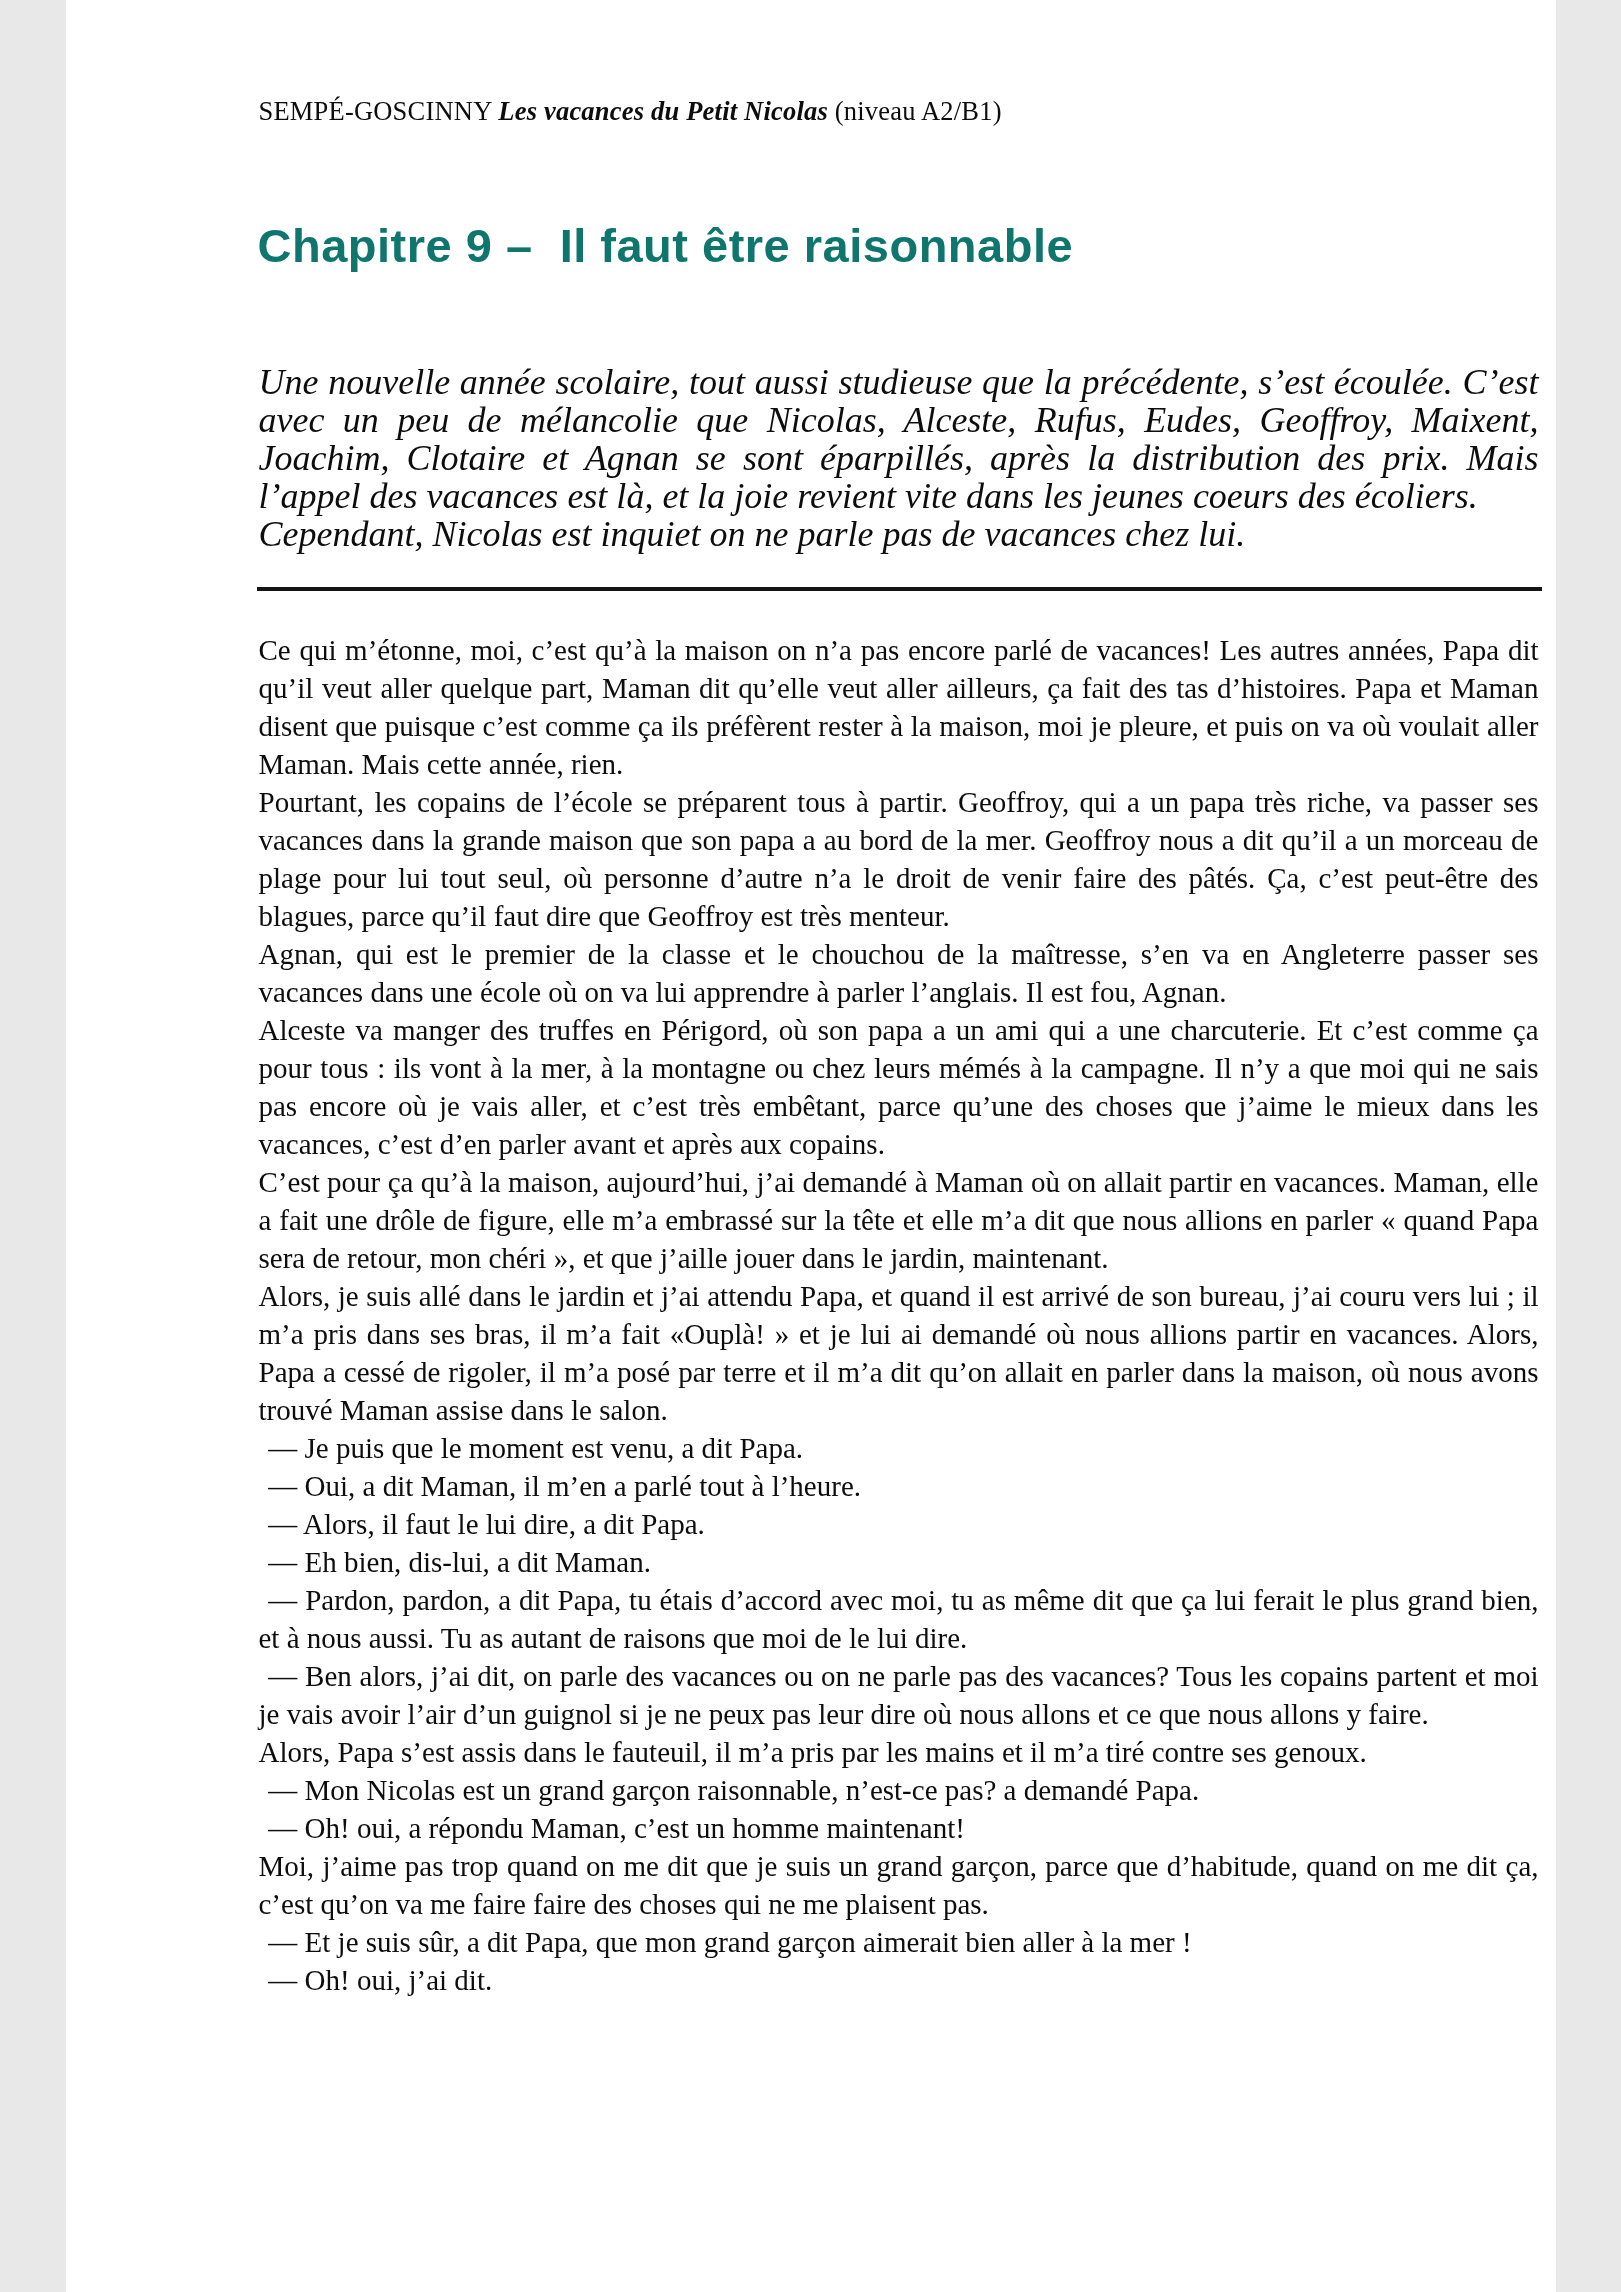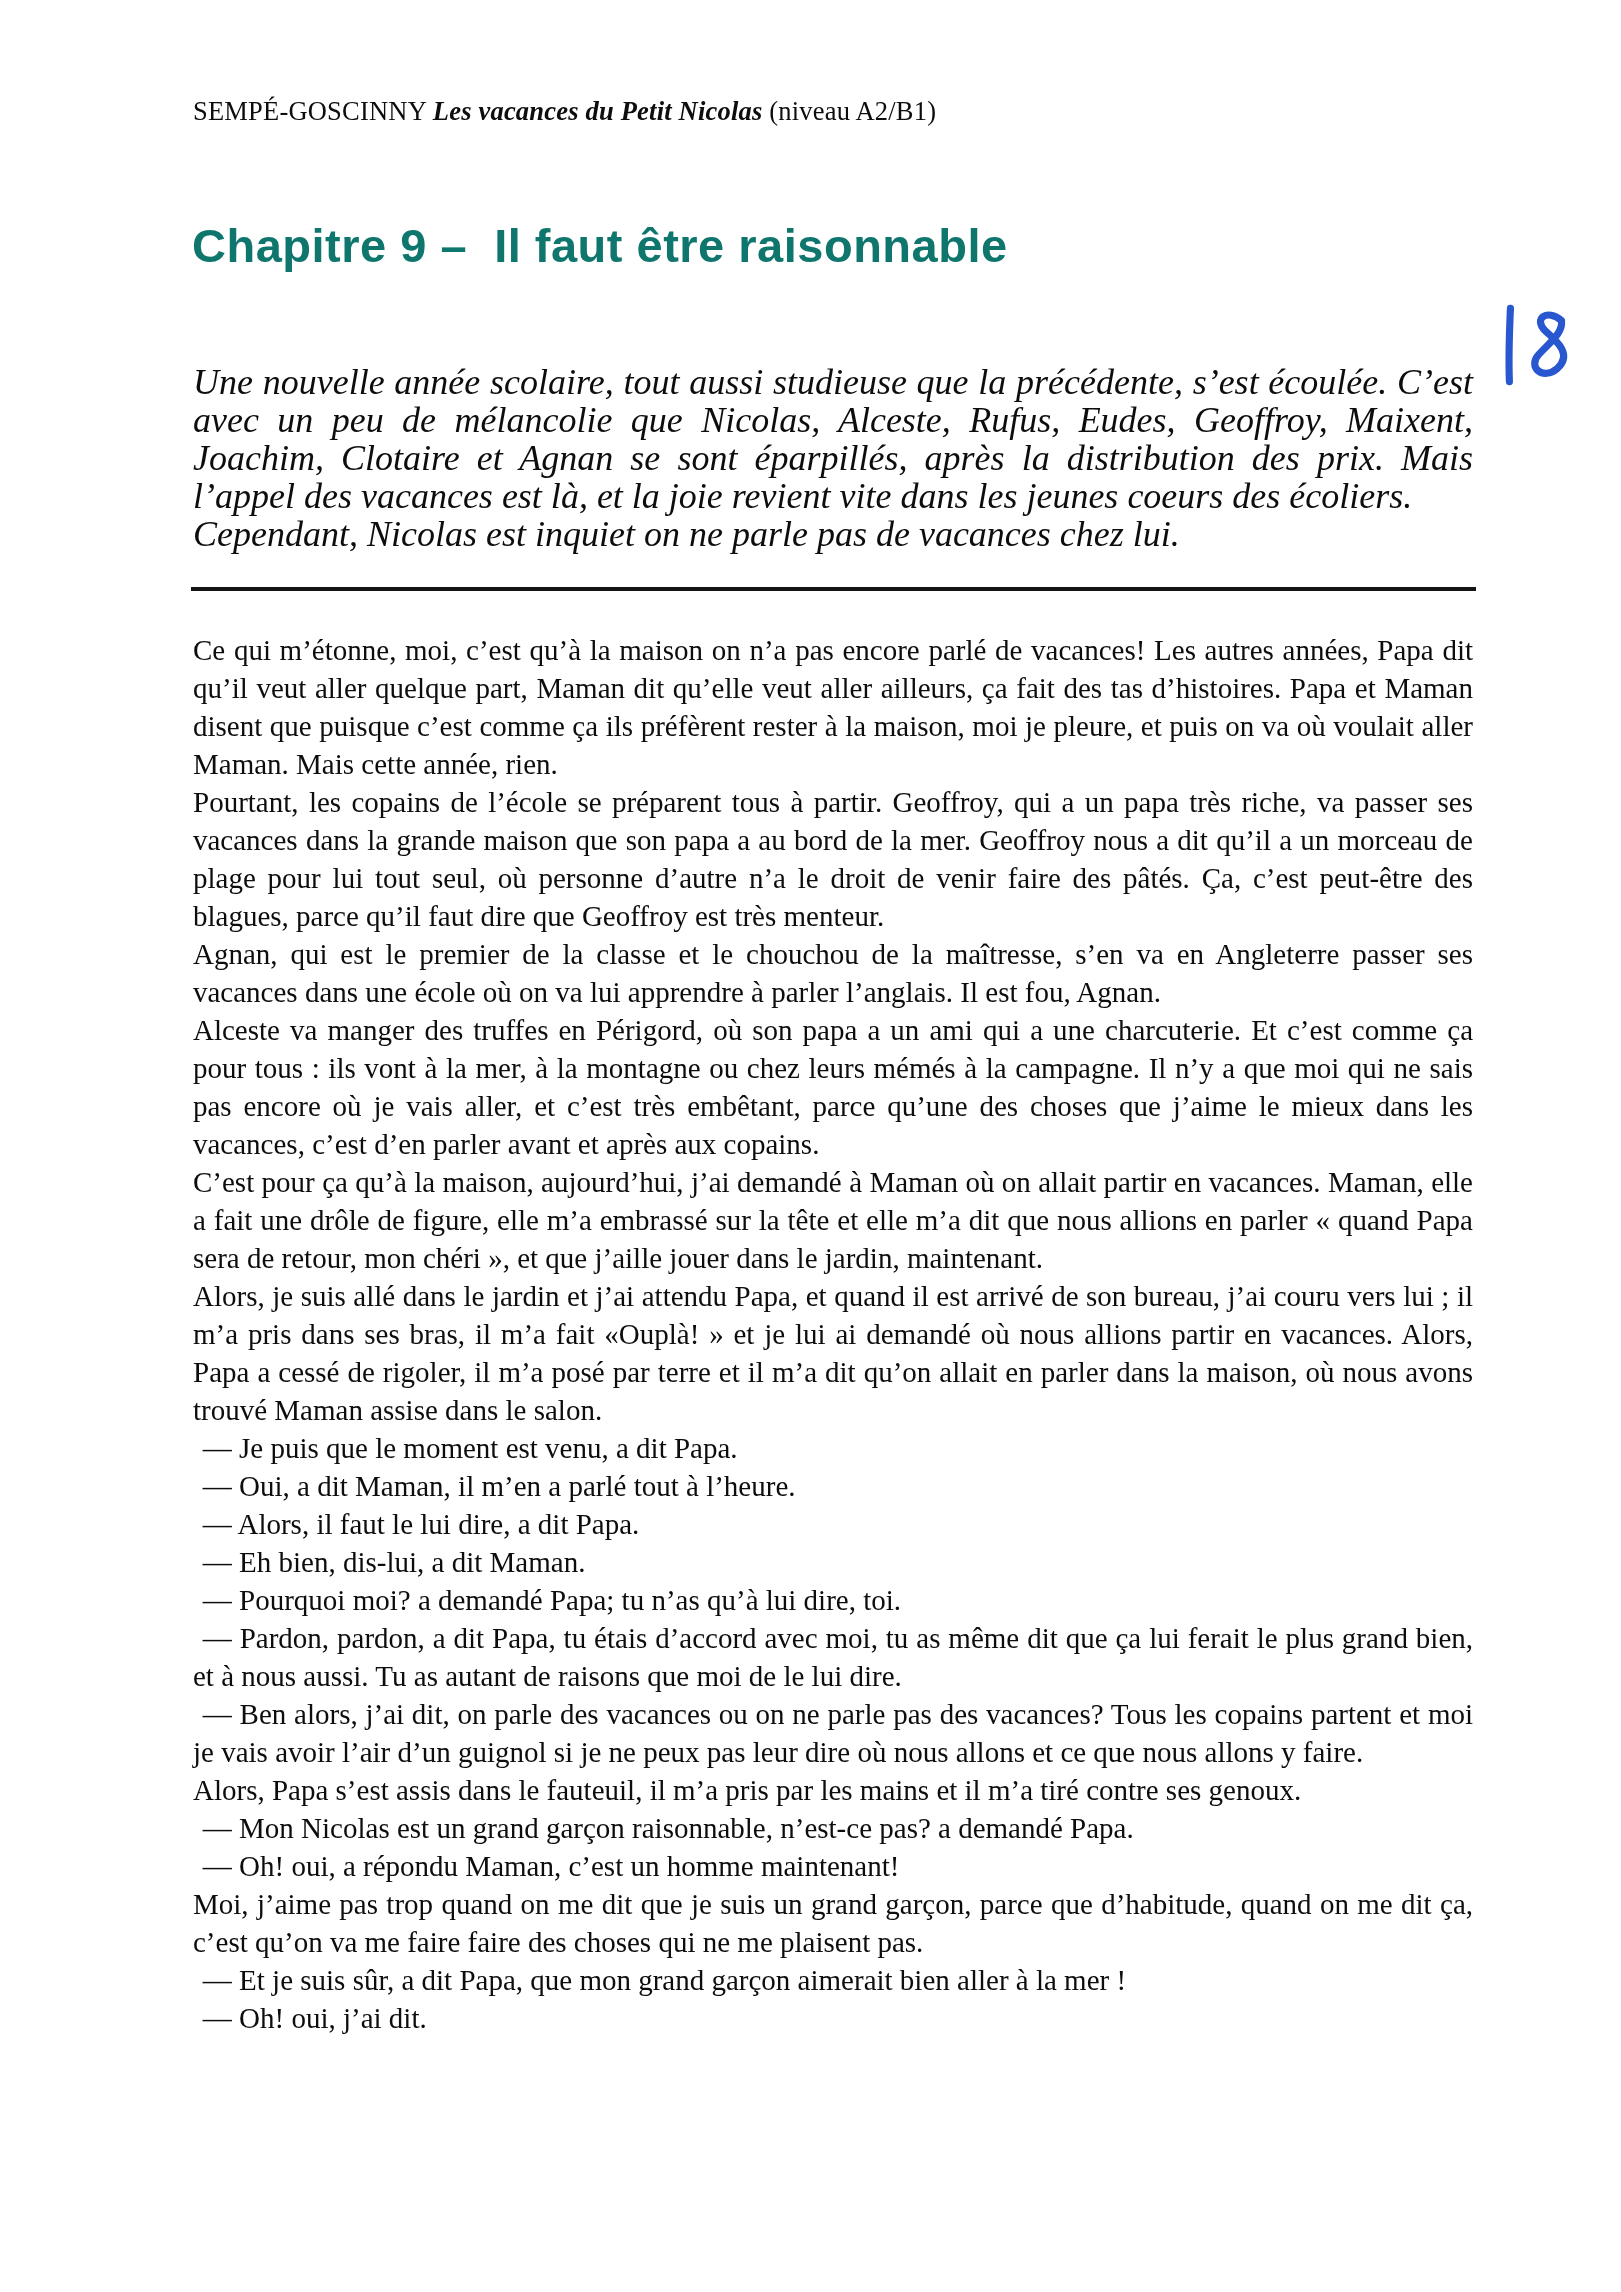--- a/index.html
+++ b/index.html
@@ -1,18 +1,18 @@
 <!DOCTYPE html>
 <html lang="fr"><head>
 <meta charset="utf-8">
 <style>
   html, body { margin: 0; padding: 0; background: #e8e8e8; }
   .page {
     position: relative;
-    width: 1621px;
+    width: 1490px;
     height: 2293px;
     margin: 0 auto;
     background: #ffffff;
     color: #0d0d0d;
     overflow: hidden;
     font-family: "Liberation Serif", serif;
   }
   .running-header {
     position: absolute;
     top: 96px;
@@ -110,21 +110,20 @@
     <p>Ce qui m’étonne, moi, c’est qu’à la maison on n’a pas encore parlé de vacances! Les autres années, Papa dit qu’il veut aller quelque part, Maman dit qu’elle veut aller ailleurs, ça fait des tas d’histoires. Papa et Maman disent que puisque c’est comme ça ils préfèrent rester à la maison, moi je pleure, et puis on va où voulait aller Maman. Mais cette année, rien.</p>
     <p>Pourtant, les copains de l’école se préparent tous à partir. Geoffroy, qui a un papa très riche, va passer ses vacances dans la grande maison que son papa a au bord de la mer. Geoffroy nous a dit qu’il a un morceau de plage pour lui tout seul, où personne d’autre n’a le droit de venir faire des pâtés. Ça, c’est peut-être des blagues, parce qu’il faut dire que Geoffroy est très menteur.</p>
     <p>Agnan, qui est le premier de la classe et le chouchou de la maîtresse, s’en va en Angleterre passer ses vacances dans une école où on va lui apprendre à parler l’anglais. Il est fou, Agnan.</p>
     <p>Alceste va manger des truffes en Périgord, où son papa a un ami qui a une charcuterie. Et c’est comme ça pour tous : ils vont à la mer, à la montagne ou chez leurs mémés à la campagne. Il n’y a que moi qui ne sais pas encore où je vais aller, et c’est très embêtant, parce qu’une des choses que j’aime le mieux dans les vacances, c’est d’en parler avant et après aux copains.</p>
     <p>C’est pour ça qu’à la maison, aujourd’hui, j’ai demandé à Maman où on allait partir en vacances. Maman, elle a fait une drôle de figure, elle m’a embrassé sur la tête et elle m’a dit que nous allions en parler « quand Papa sera de retour, mon chéri », et que j’aille jouer dans le jardin, maintenant.</p>
     <p>Alors, je suis allé dans le jardin et j’ai attendu Papa, et quand il est arrivé de son bureau, j’ai couru vers lui ; il m’a pris dans ses bras, il m’a fait «Ouplà! » et je lui ai demandé où nous allions partir en vacances. Alors, Papa a cessé de rigoler, il m’a posé par terre et il m’a dit qu’on allait en parler dans la maison, où nous avons trouvé Maman assise dans le salon.</p>
     <p class="dialogue">— Je puis que le moment est venu, a dit Papa.</p>
     <p class="dialogue">— Oui, a dit Maman, il m’en a parlé tout à l’heure.</p>
     <p class="dialogue">— Alors, il faut le lui dire, a dit Papa.</p>
     <p class="dialogue">— Eh bien, dis-lui, a dit Maman.</p>
-    <p class="dialogue">— Pourquoi moi? a demandé Papa; tu n’as qu’à lui dire, toi.</p>
     <p class="dialogue">— Pardon, pardon, a dit Papa, tu étais d’accord avec moi, tu as même dit que ça lui ferait le plus grand bien, et à nous aussi. Tu as autant de raisons que moi de le lui dire.</p>
     <p class="dialogue">— Ben alors, j’ai dit, on parle des vacances ou on ne parle pas des vacances? Tous les copains partent et moi je vais avoir l’air d’un guignol si je ne peux pas leur dire où nous allons et ce que nous allons y faire.</p>
     <p>Alors, Papa s’est assis dans le fauteuil, il m’a pris par les mains et il m’a tiré contre ses genoux.</p>
     <p class="dialogue">— Mon Nicolas est un grand garçon raisonnable, n’est-ce pas? a demandé Papa.</p>
     <p class="dialogue">— Oh! oui, a répondu Maman, c’est un homme maintenant!</p>
     <p>Moi, j’aime pas trop quand on me dit que je suis un grand garçon, parce que d’habitude, quand on me dit ça, c’est qu’on va me faire faire des choses qui ne me plaisent pas.</p>
     <p class="dialogue">— Et je suis sûr, a dit Papa, que mon grand garçon aimerait bien aller à la mer !</p>
     <p class="dialogue">— Oh! oui, j’ai dit.</p>
   </div>
 

